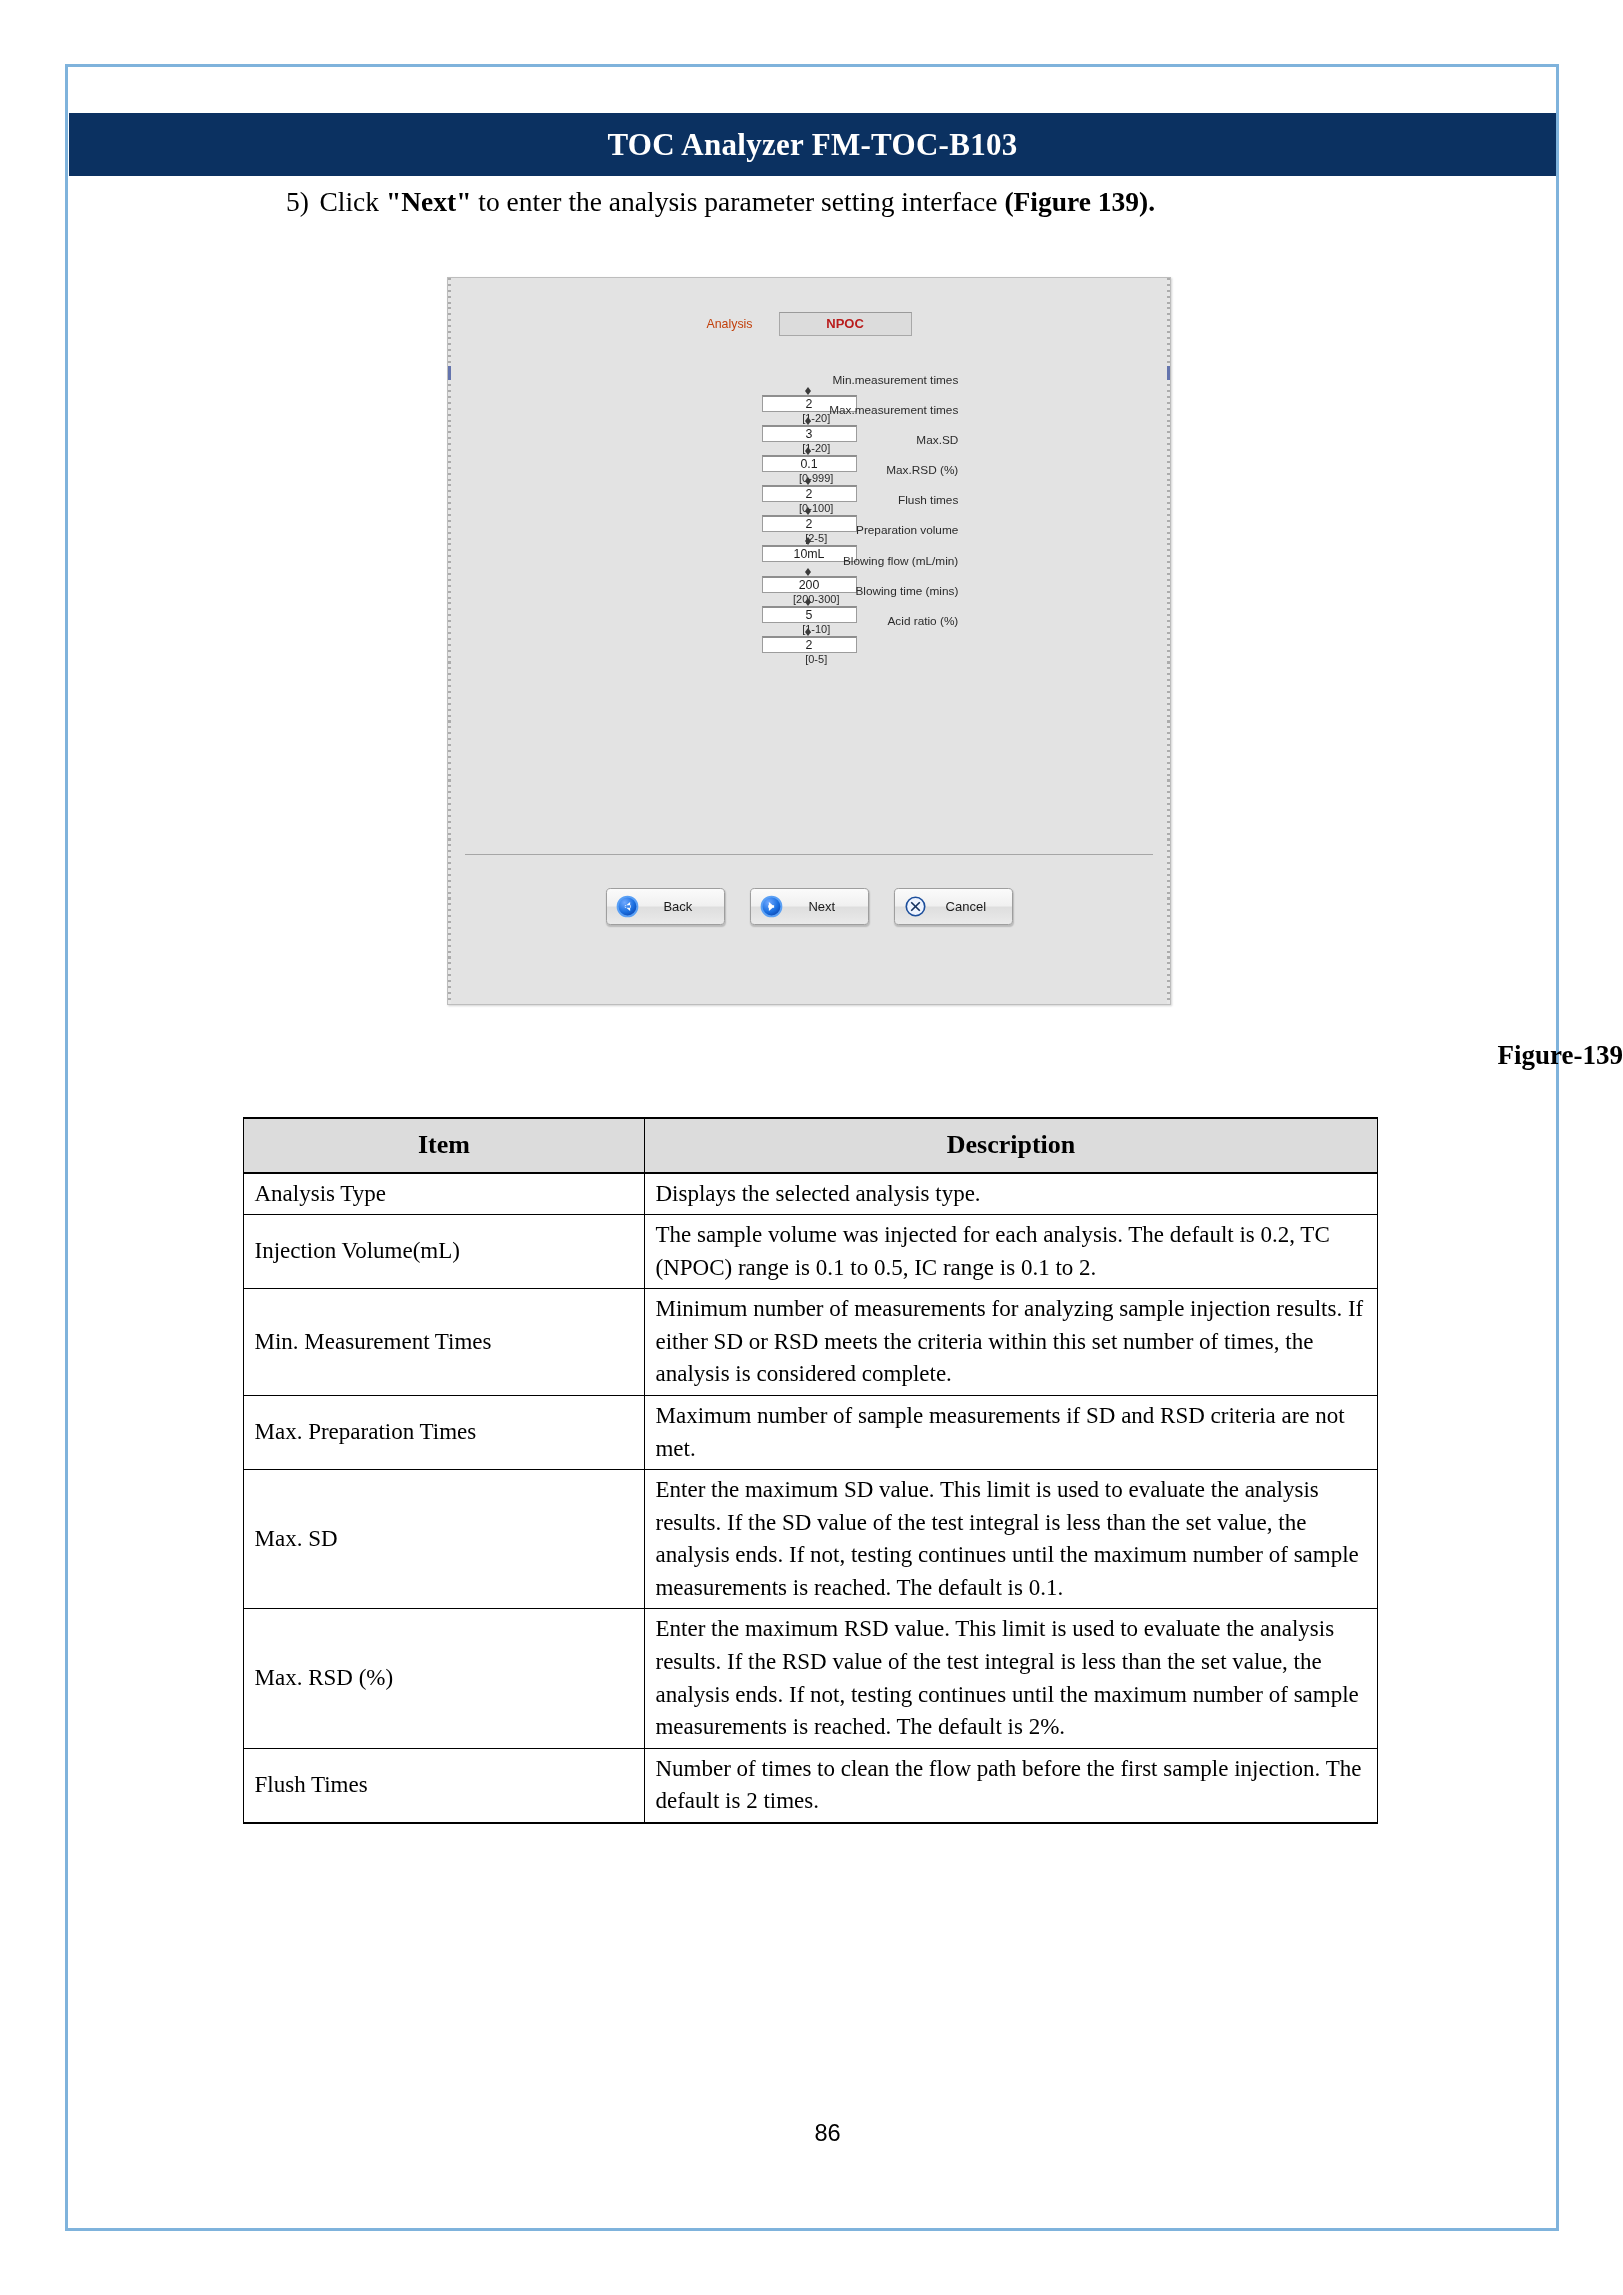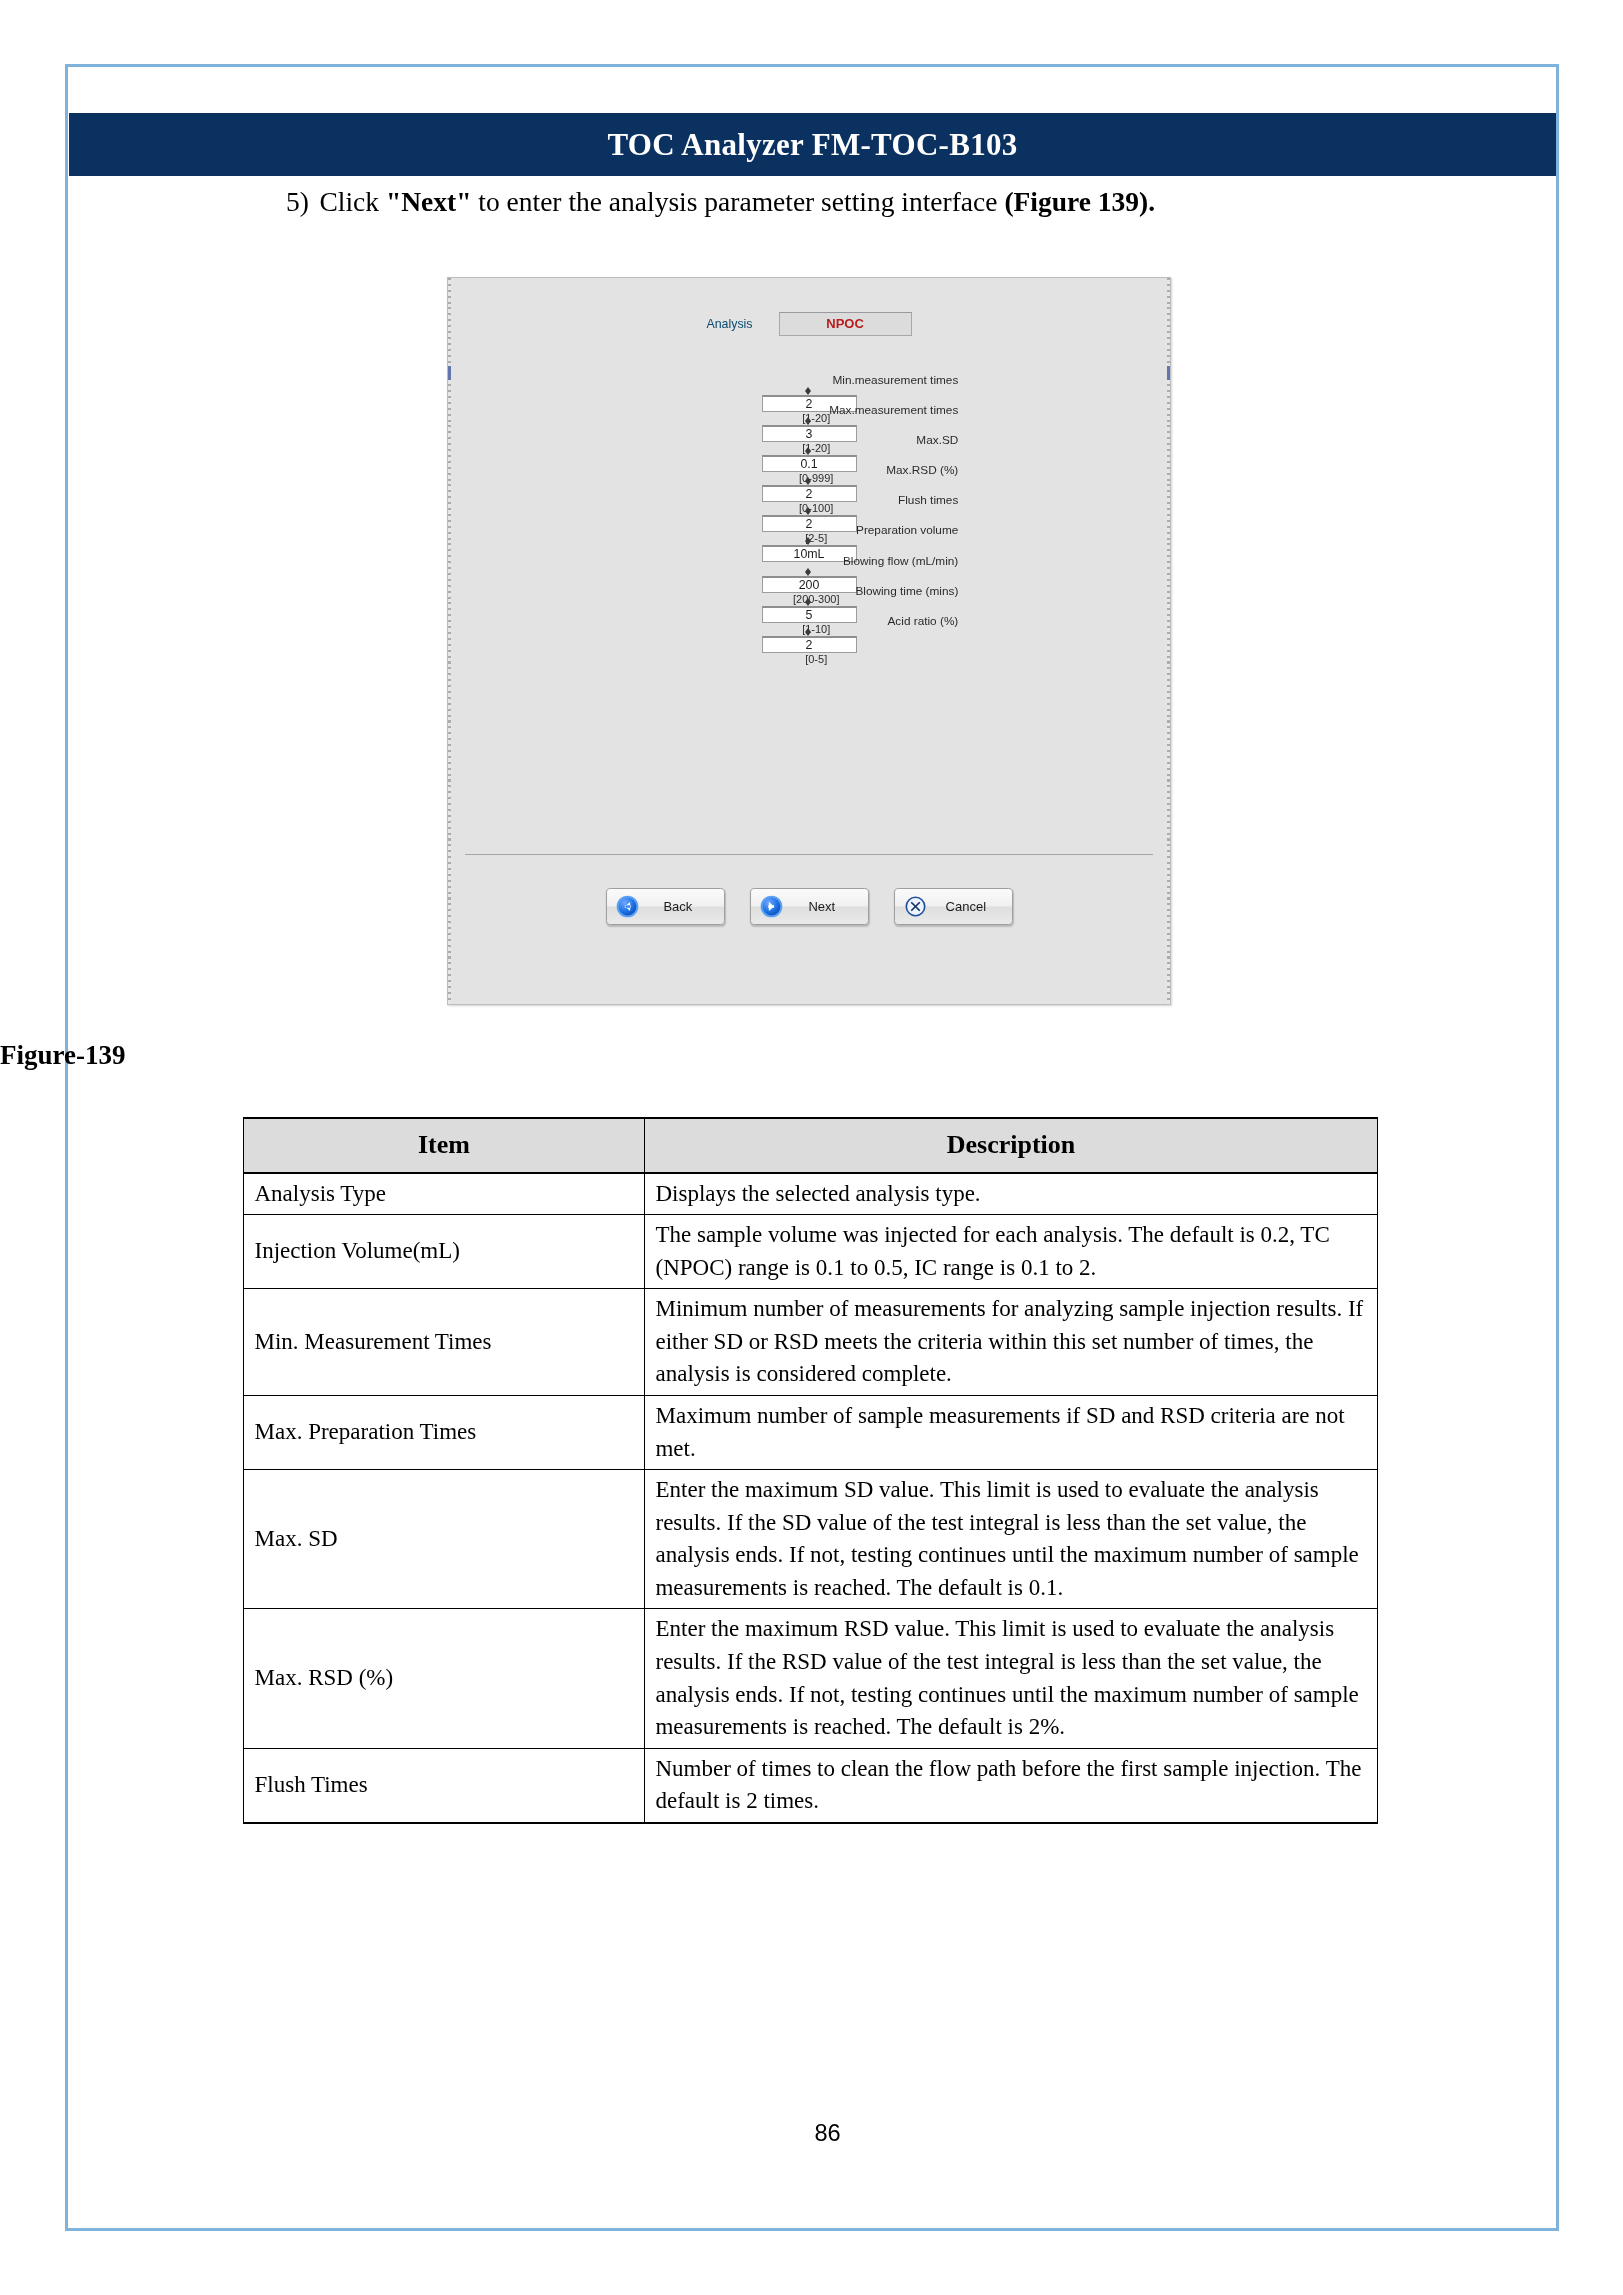--- a/index.html
+++ b/index.html
@@ -98,21 +98,21 @@
   .analysis-row {
     position: absolute;
     left: 0; top: 34px;
     width: 100%;
     display: flex;
     align-items: center;
     justify-content: center;
   }
   .analysis-label {
     font-size: 12.4px;
-    color: #0c4a6e;
+    color: #c2410c;
     margin-right: 26px;
   }
   .analysis-value {
     width: 131px;
     height: 21.6px;
     background: #dcdcdc;
     border: 0.7px solid #a8a8a8;
     border-top: 1.3px solid #9a9a9a;
     display: flex;
     align-items: center;
@@ -221,21 +221,21 @@
     flex: 1;
     text-align: center;
     padding-right: 13px;
   }
 
   
   .figure-caption {
     position: absolute;
     left: 0; top: 1040px;
     width: 1623px;
-    text-align: left;
+    text-align: right;
     font-size: 27px;
     font-weight: bold;
     color: #000;
   }
 
   
   .spec-table {
     position: absolute;
     left: 243px;
     top: 1117px;

